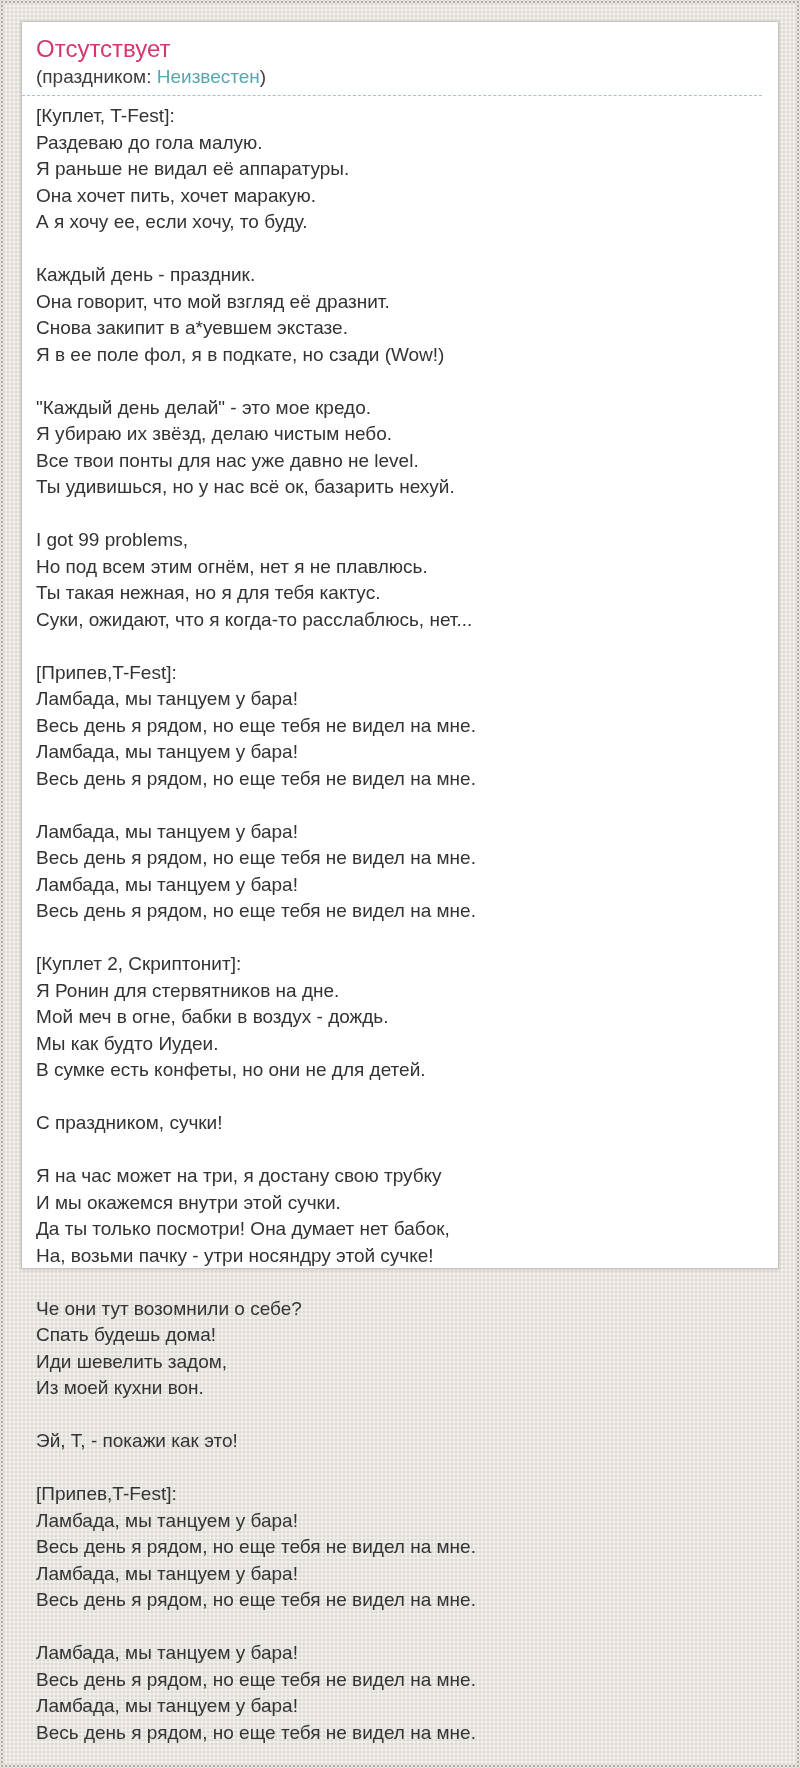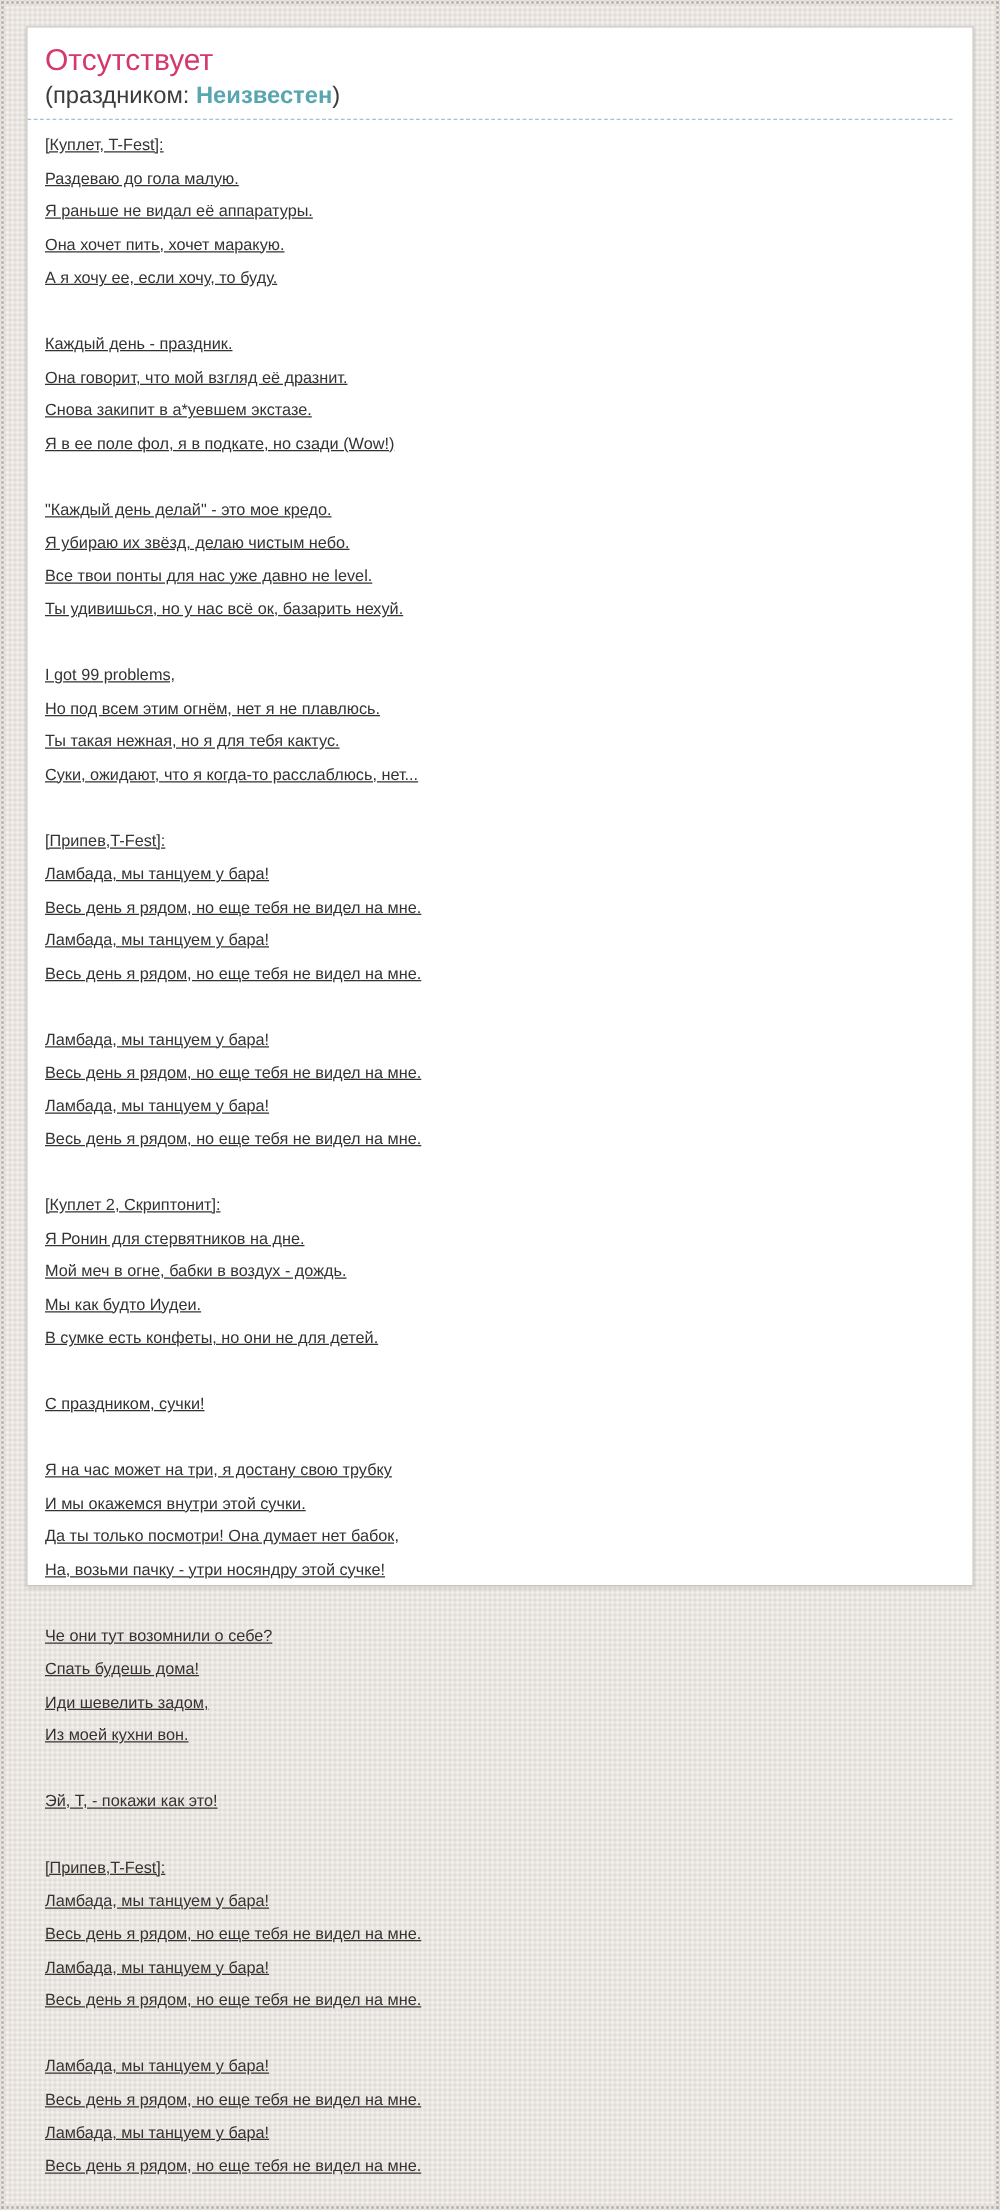--- a/index.html
+++ b/index.html
@@ -52,29 +52,27 @@
   .artist-line{
     margin-top:2px;
     font-size:19px;
     line-height:24px;
     color:#3d3d3d;
   }
   .artist-link{
     color:var(--artist-link);
     text-decoration:none;
     cursor:pointer;
-    font-weight:bold;
   }
   .lyrics{
     padding:7px 14px 0 14px;
-    font-size:13px;
+    font-size:19px;
     line-height:26.5px;
     white-space:pre-line;
     color:var(--body-text);
-    text-decoration:underline;
   }
 </style>
 </head>
 <body>
 
 <div class="page-border"></div>
 
 <div class="card">
   <div class="header">
     <h1 class="title">Отсутствует</h1>

